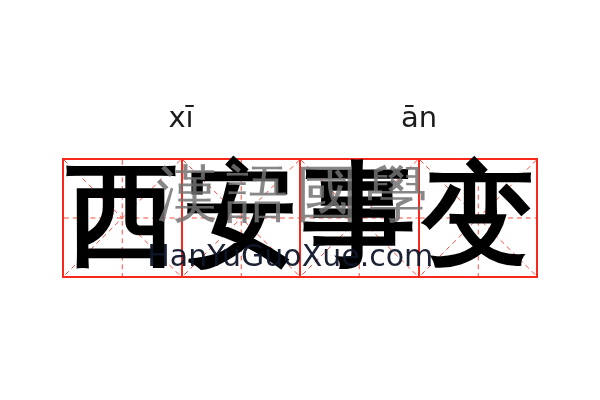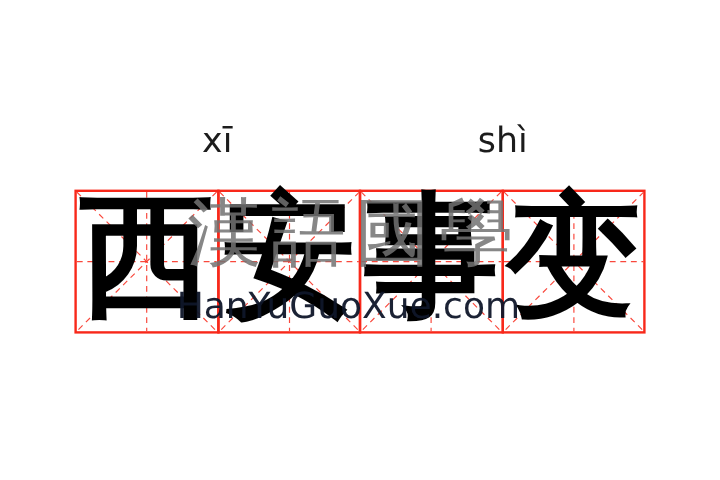--- a/index.html
+++ b/index.html
@@ -108,21 +108,21 @@
     white-space: nowrap;
   }
 </style>
 </head>
 <body>
 
 <div class="card">
 
   <div class="pinyin-row">
     <span class="pinyin">xī</span>
-    <span class="pinyin">shì</span>
+    <span class="pinyin">ān</span>
   </div>
 
   <div class="grid-row">
 
     <div class="cell">
       <svg class="guides" viewBox="0 0 119 120" preserveAspectRatio="none" aria-hidden="true">
         <line x1="0" y1="0" x2="119" y2="120"></line>
         <line x1="119" y1="0" x2="0" y2="120"></line>
         <line x1="0" y1="60" x2="119" y2="60"></line>
         <line x1="59.5" y1="0" x2="59.5" y2="120"></line>

